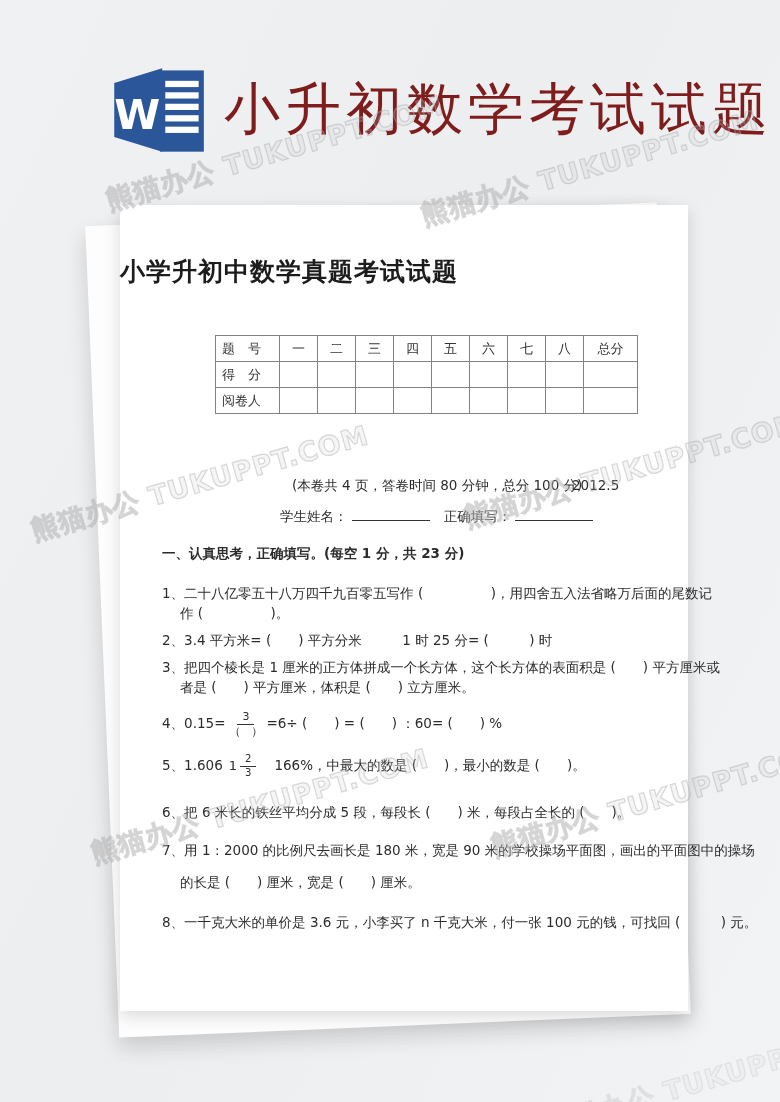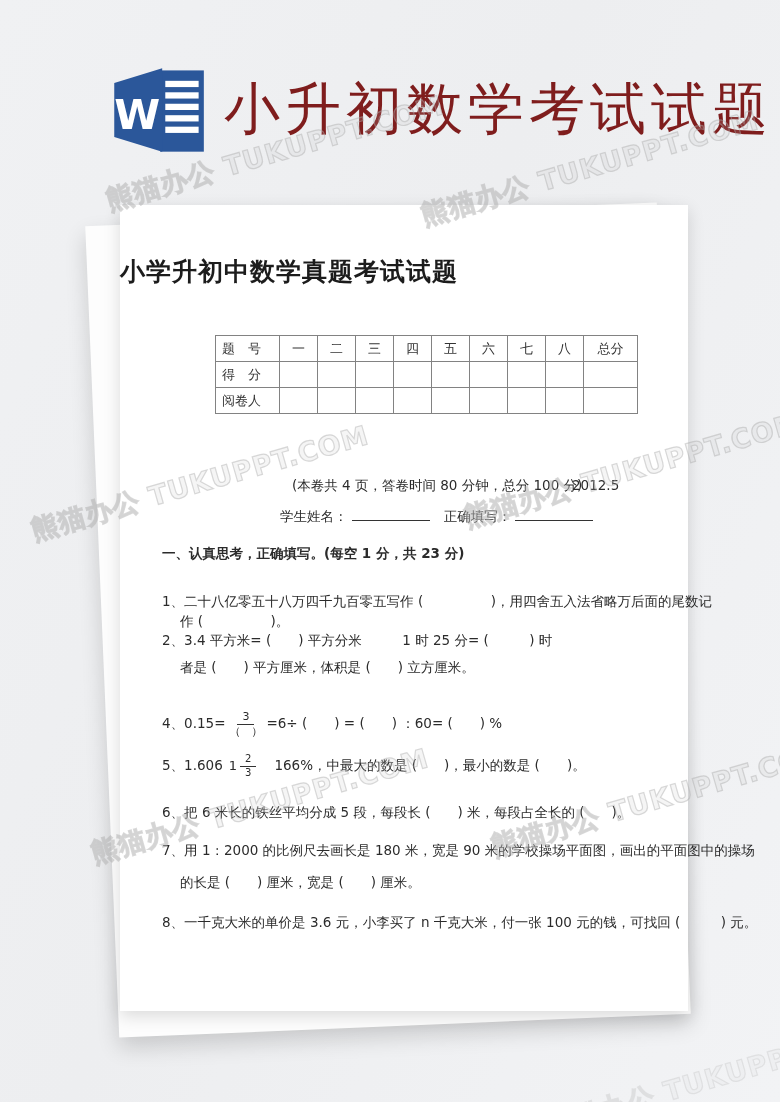--- a/index.html
+++ b/index.html
@@ -59,21 +59,21 @@
   
   .meta-line { position:absolute; top:272px; left:0; width:100%; font-size:13.5px; white-space:nowrap; }
   .meta-info { position:absolute; left:172px; }
   .meta-date { position:absolute; left:452px; }
   .name-line { position:absolute; top:303px; left:160px; font-size:13.5px; white-space:nowrap; }
   .blank-line { display:inline-block; width:78px; border-bottom:1px solid #333; height:12px; margin:0 10px 0 4px; }
   
   .sec-heading { position:absolute; top:340px; left:42px; font-size:13.5px; font-weight:bold; white-space:nowrap; }
   .q { position:absolute; left:42px; font-size:13.5px; line-height:20px; white-space:nowrap; }
   .q .cont { display:block; padding-left:18px; }
-  .q1{top:378px;margin-top:8px;} .q2{top:425px;} .q3{top:452px;} .q4{top:505px;}
+  .q1{top:378px;} .q2{top:425px;} .q3{top:452px;} .q4{top:505px;}
   .q5{top:548px;} .q6{top:597px;} .q7{top:635px;} .q8{top:707px;}
   .q7 .cont { margin-top:12px; }
   .frac {
     display:inline-flex; flex-direction:column; align-items:center;
     vertical-align:middle; font-size:11px; line-height:1.25; margin:0 4px;
   }
   .frac .fnum { border-bottom:1px solid #333; padding:0 5px; }
   .mixed { display:inline-flex; align-items:center; margin:0 6px; }
   .mixed .whole { font-size:13px; margin-right:1px; }
   .mixed .frac { font-size:10px; margin:0 2px; }
@@ -179,20 +179,21 @@
   <div class="q q1">
     <span>1、二十八亿零五十八万四千九百零五写作 (　　　　　)，用四舍五入法省略万后面的尾数记</span>
     <span class="cont">作 (　　　　　)。</span>
   </div>
 
   <div class="q q2">
     <span>2、3.4 平方米= (　　) 平方分米　　　1 时 25 分= (　　　) 时</span>
   </div>
 
   <div class="q q3">
+    <span>3、把四个棱长是 1 厘米的正方体拼成一个长方体，这个长方体的表面积是 (　　) 平方厘米或</span>
     <span class="cont">者是 (　　) 平方厘米，体积是 (　　) 立方厘米。</span>
   </div>
 
   <div class="q q4">
     <span>4、0.15=</span><span class="frac">
         <span class="fnum">3</span>
         <span class="fden">（　）</span>
       </span><span>=6÷ (　　) = (　　) ：60= (　　) %</span>
   </div>
 

